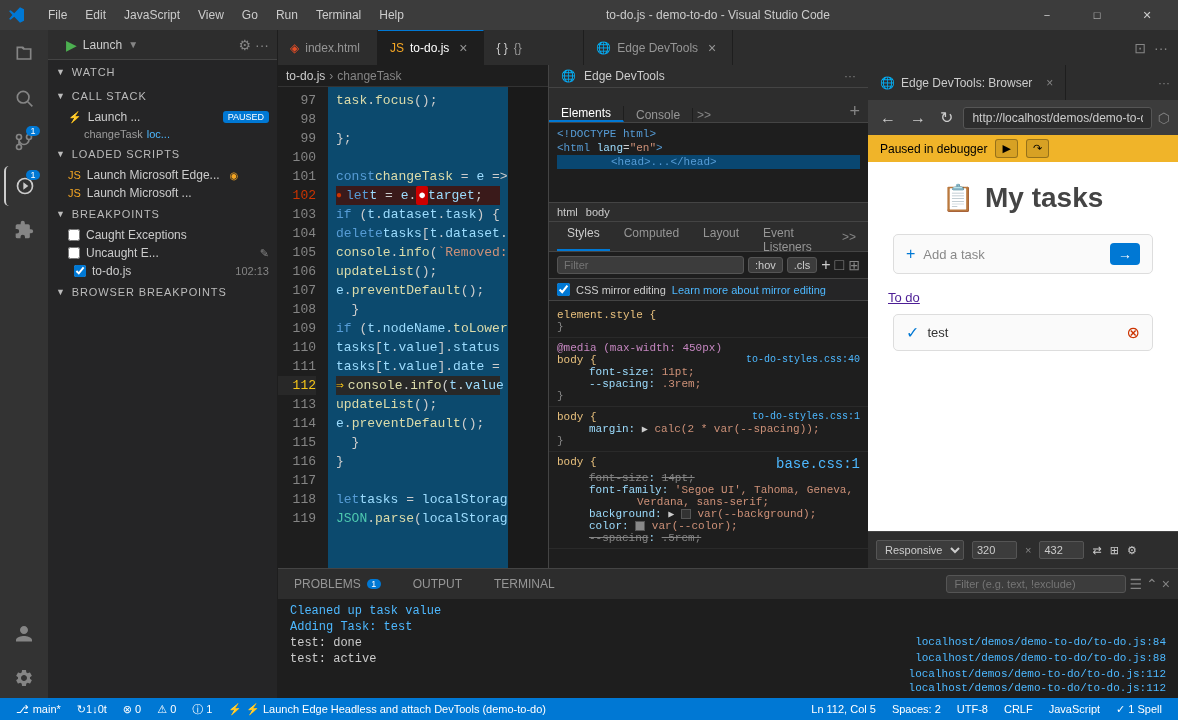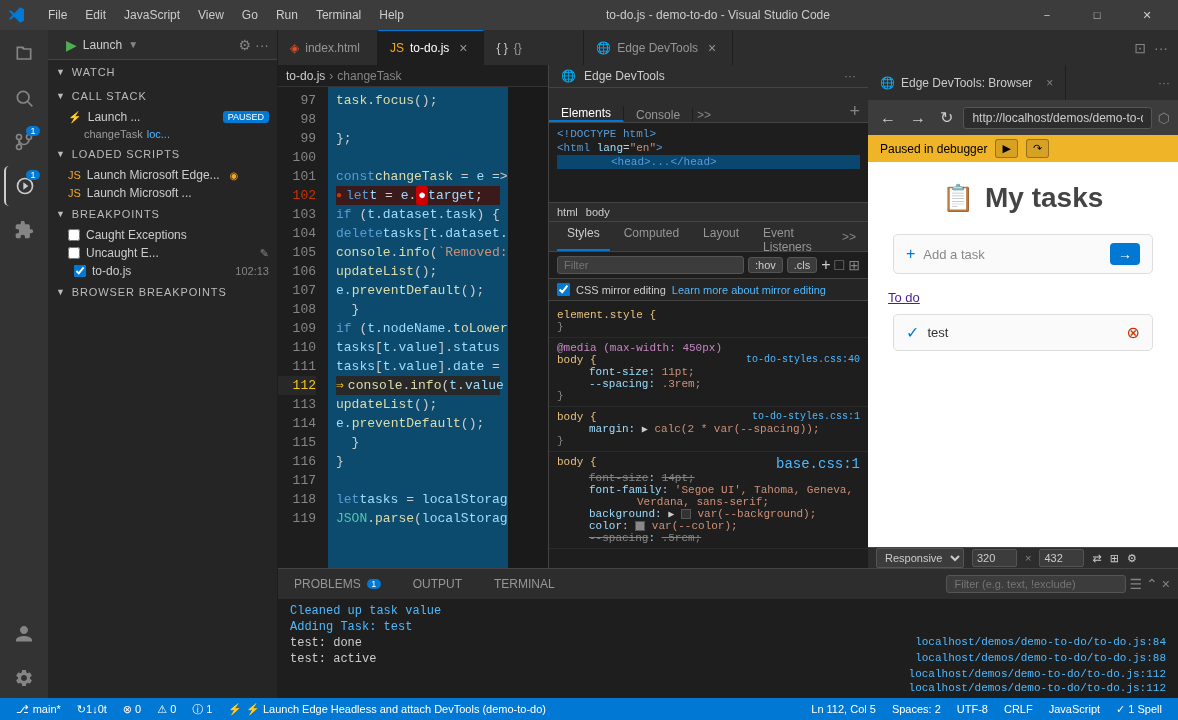--- a/index.html
+++ b/index.html
@@ -120,21 +120,21 @@
     .add-task-box { width: 100%; max-width: 260px; border: 1px solid #ddd; border-radius: 5px; padding: 8px 12px; display: flex; align-items: center; gap: 8px; margin-bottom: 16px; background: #fafafa; }
     .add-task-plus { color: #0078d4; font-size: 16px; }
     .add-task-text { color: #888; font-size: 13px; flex: 1; }
     .add-task-btn { background: #0078d4; color: white; border: none; border-radius: 4px; padding: 3px 8px; cursor: pointer; font-size: 14px; }
     .todo-label { color: #4c1d95; font-size: 13px; margin-bottom: 9px; align-self: flex-start; max-width: 260px; width: 100%; text-decoration: underline; }
     .task-item { width: 100%; max-width: 260px; border: 1px solid #ddd; border-radius: 5px; padding: 8px 12px; display: flex; align-items: center; gap: 8px; background: #fafafa; }
     .task-check { color: #0078d4; font-size: 16px; }
     .task-name { flex: 1; font-size: 13px; color: #333; }
     .task-delete { color: #cc3300; cursor: pointer; font-size: 16px; }
 
-    .browser-devtools-bottom { background: #2d2d2d; padding: 0 8px; display: flex; align-items: center; gap: 8px; font-size: 11px; color: #cccccc; border-top: 1px solid #444; }
+    .browser-devtools-bottom { background: #2d2d2d; padding: 8px 8px; display: flex; align-items: center; gap: 8px; font-size: 11px; color: #cccccc; border-top: 1px solid #444; }
     .responsive-select { background: #3c3c3c; border: 1px solid #555; color: #cccccc; padding: 2px 4px; font-size: 11px; border-radius: 2px; }
     .size-input { background: #3c3c3c; border: 1px solid #555; color: #cccccc; padding: 2px 4px; font-size: 11px; width: 45px; border-radius: 2px; }
     .size-sep { color: #858585; }
 
     
     .bottom-panel { height: 130px; background: #1e1e1e; border-top: 1px solid #444; display: flex; flex-direction: column; flex-shrink: 0; }
     .bottom-tabs { height: 30px; background: #2d2d2d; display: flex; align-items: stretch; gap: 0; }
     .bottom-tab { padding: 0 16px; font-size: 12px; color: #969696; cursor: pointer; display: flex; align-items: center; gap: 6px; }
     .bottom-tab.active { color: #ffffff; border-top: 1px solid #0078d4; background: #1e1e1e; }
     .bottom-tab .badge { background: #0078d4; color: white; border-radius: 8px; font-size: 9px; padding: 0 4px; min-width: 14px; text-align: center; }

